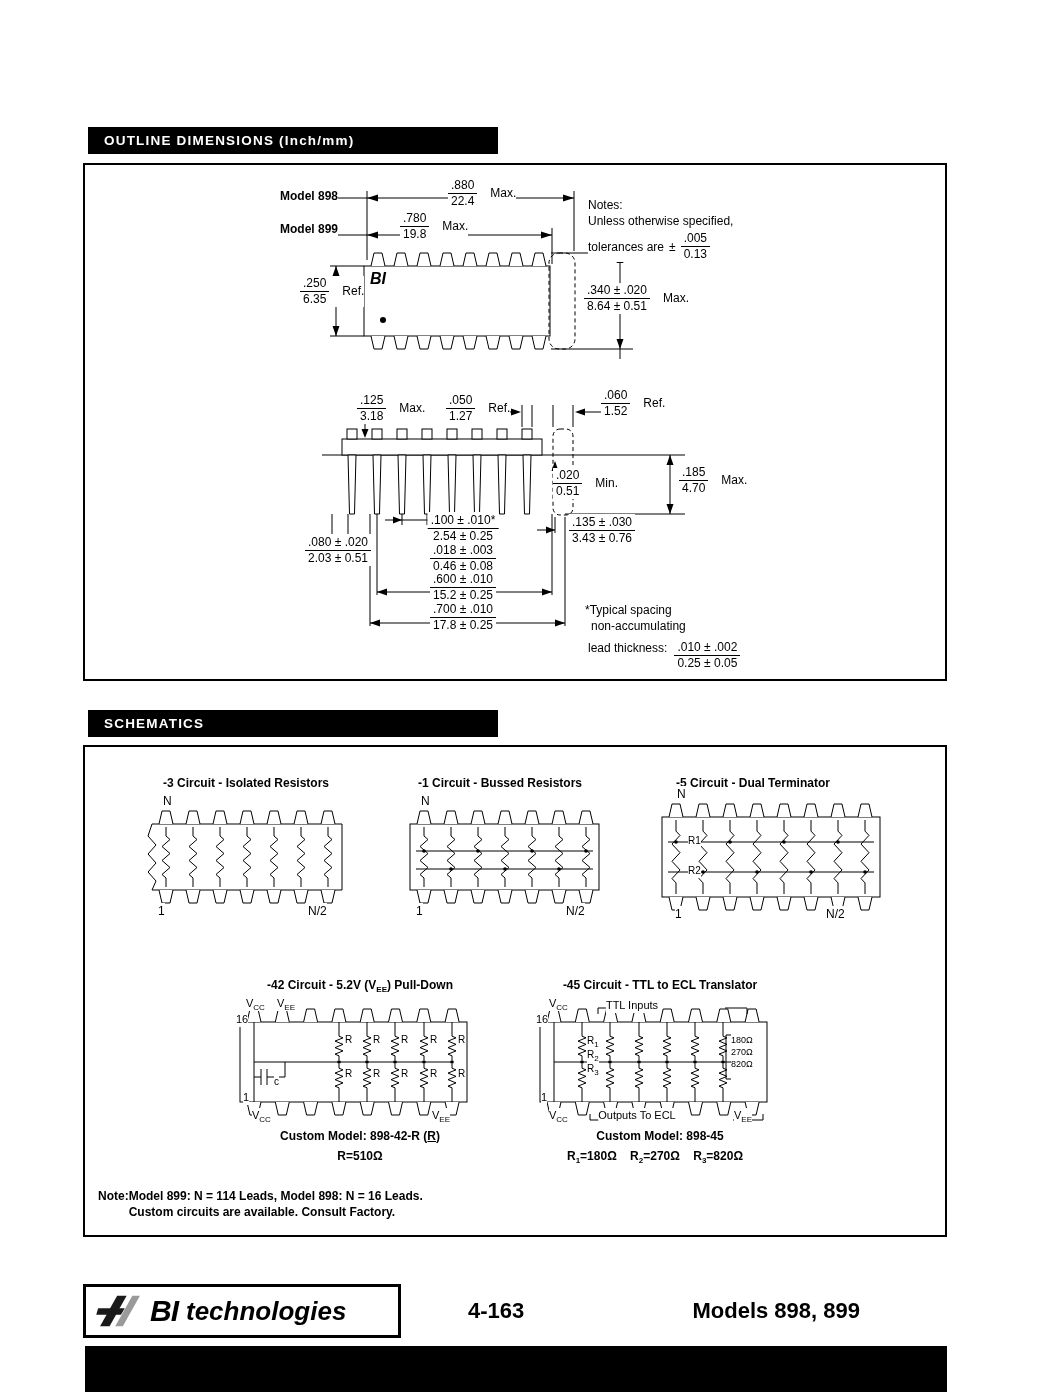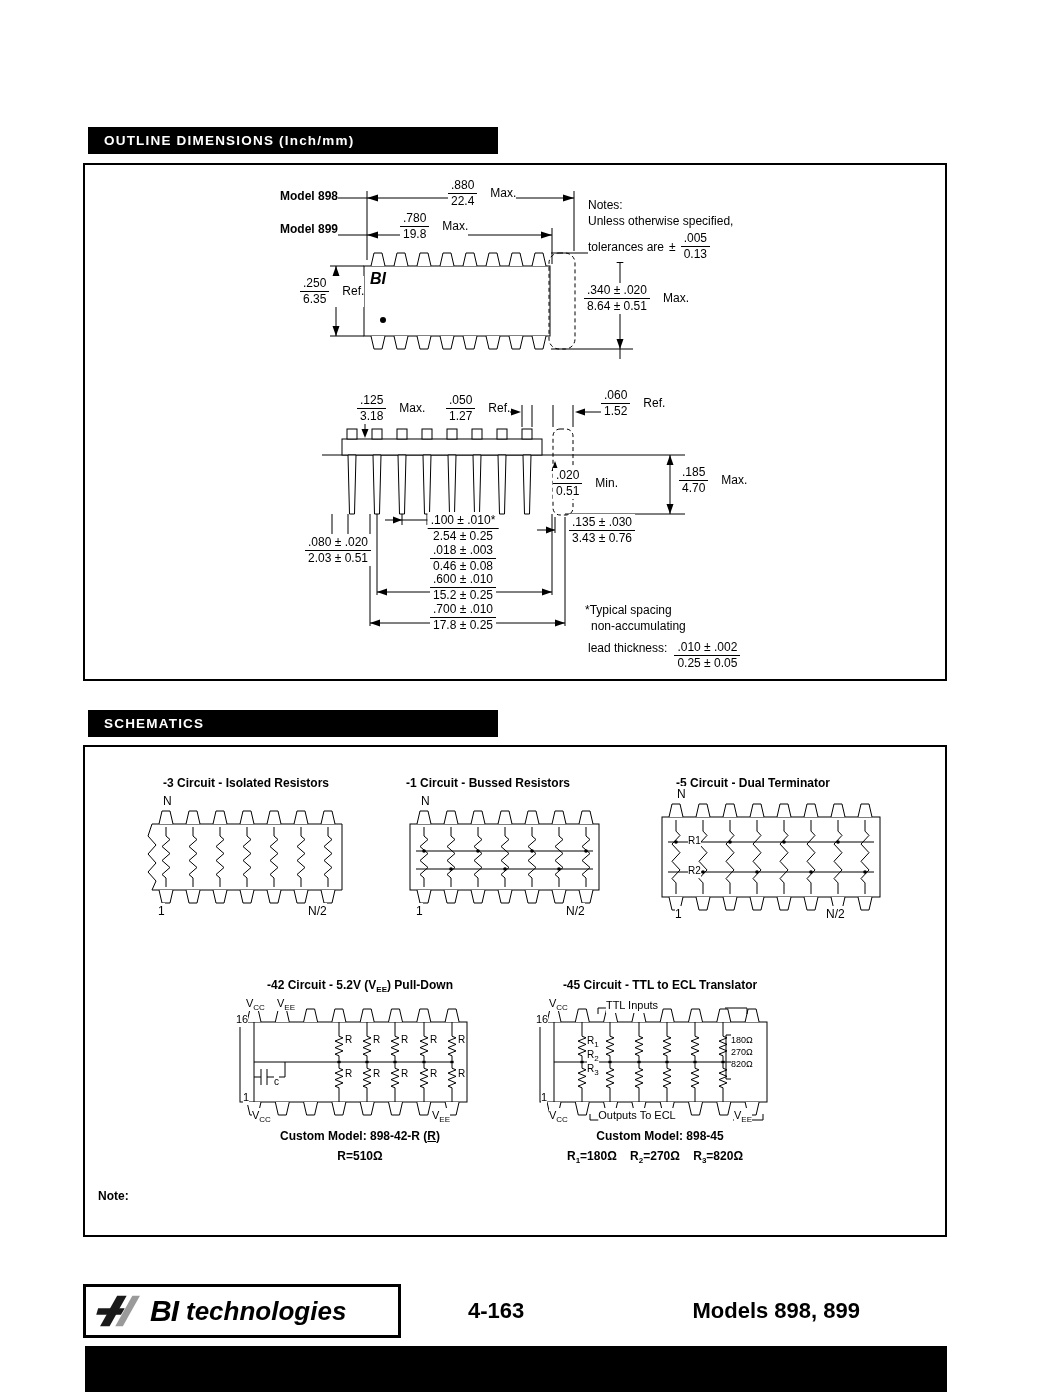--- a/index.html
+++ b/index.html
@@ -501,21 +501,21 @@
           <circle cx="610" cy="315" r="1.8" class="dt"></circle>
           <circle cx="638" cy="315" r="1.8" class="dt"></circle>
         </g>
       <path class="ln" d="M641 288 V332 M641 288 H646 M641 332 H646"></path>
       <path class="ln" d="M513 267 V261 H540 M640 261 H662 V267"></path>
       <path class="ln" d="M505 367 V373 H540 M648 373 H678 V367"></path>
     </g>
   </svg>
 
   <div class="lbl b ctr" style="left:246px;top:775px">-3 Circuit - Isolated Resistors</div>
-  <div class="lbl b ctr" style="left:488px;top:775px">-1 Circuit - Bussed Resistors</div>
+  <div class="lbl b ctr" style="left:500px;top:775px">-1 Circuit - Bussed Resistors</div>
   <div class="lbl b ctr" style="left:753px;top:775px">-5 Circuit - Dual Terminator</div>
 
   <div class="lbl" style="left:163px;top:793px">N</div>
   <div class="lbl" style="left:421px;top:793px">N</div>
   <div class="lbl" style="left:677px;top:786px">N</div>
   <div class="lbl rs" style="left:664px;top:834px">R1</div>
   <div class="lbl rs" style="left:664px;top:864px">R2</div>
 
   <div class="lbl" style="left:158px;top:903px">1</div>
   <div class="lbl" style="left:308px;top:903px">N/2</div>
@@ -568,20 +568,24 @@
   <div class="lbl b ctr" style="left:660px;top:1128px">Custom Model: 898-45</div>
   <div class="lbl b ctr" style="left:655px;top:1148px">
     <span class="grp"><span>R</span><sub>1</sub><span>=180Ω</span></span>
     <span class="grp"><span>R</span><sub>2</sub><span>=270Ω</span></span>
     <span><span>R</span><sub>3</sub><span>=820Ω</span></span>
   </div>
 
   <div class="lbl b" style="left:98px;top:1188px">
     <div style="display:flex;">
       <span>Note:</span>
+      <span>
+        <div>Model 899: N = 114 Leads, Model 898: N = 16 Leads.</div>
+        <div>Custom circuits are available.  Consult Factory.</div>
+      </span>
     </div>
   </div>
 
   <div class="logobox" style="left:83px;top:1284px;width:318px;height:54px">
     <svg width="48" height="38" viewBox="0 0 50 40">
       <path d="M4 36 L22 4 H32 L14 36 Z" fill="#1a1a1a"></path>
       <path d="M20 36 L38 4 H46 L28 36 Z" fill="#9a9a9a"></path>
       <path d="M2 17 H30 L26 24 H0 Z" fill="#1a1a1a"></path>
     </svg>
     <span class="bi">BI</span>

